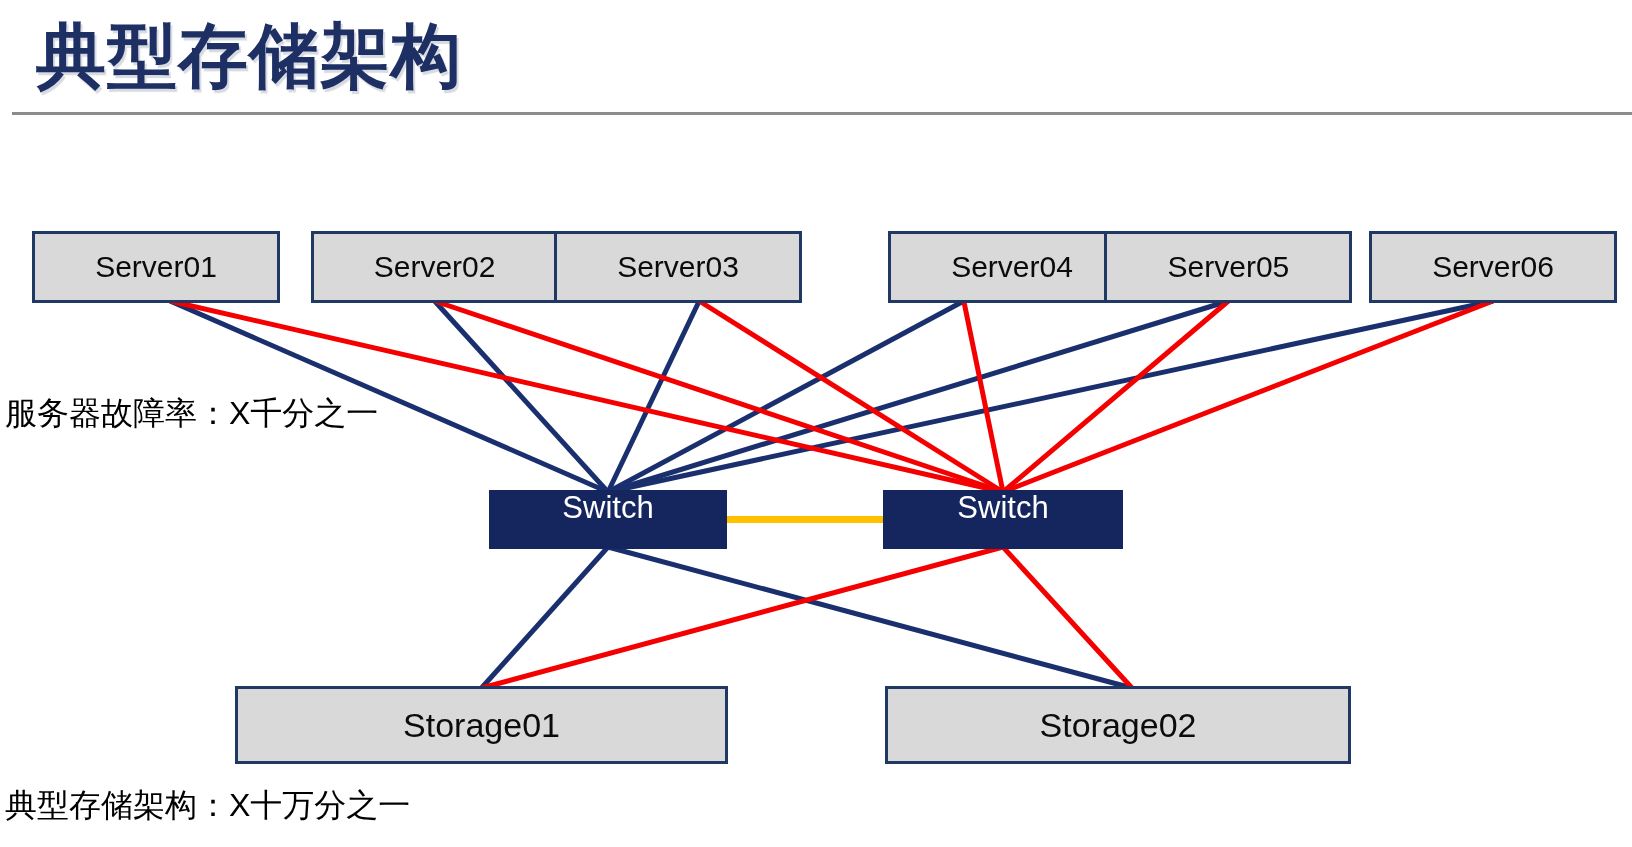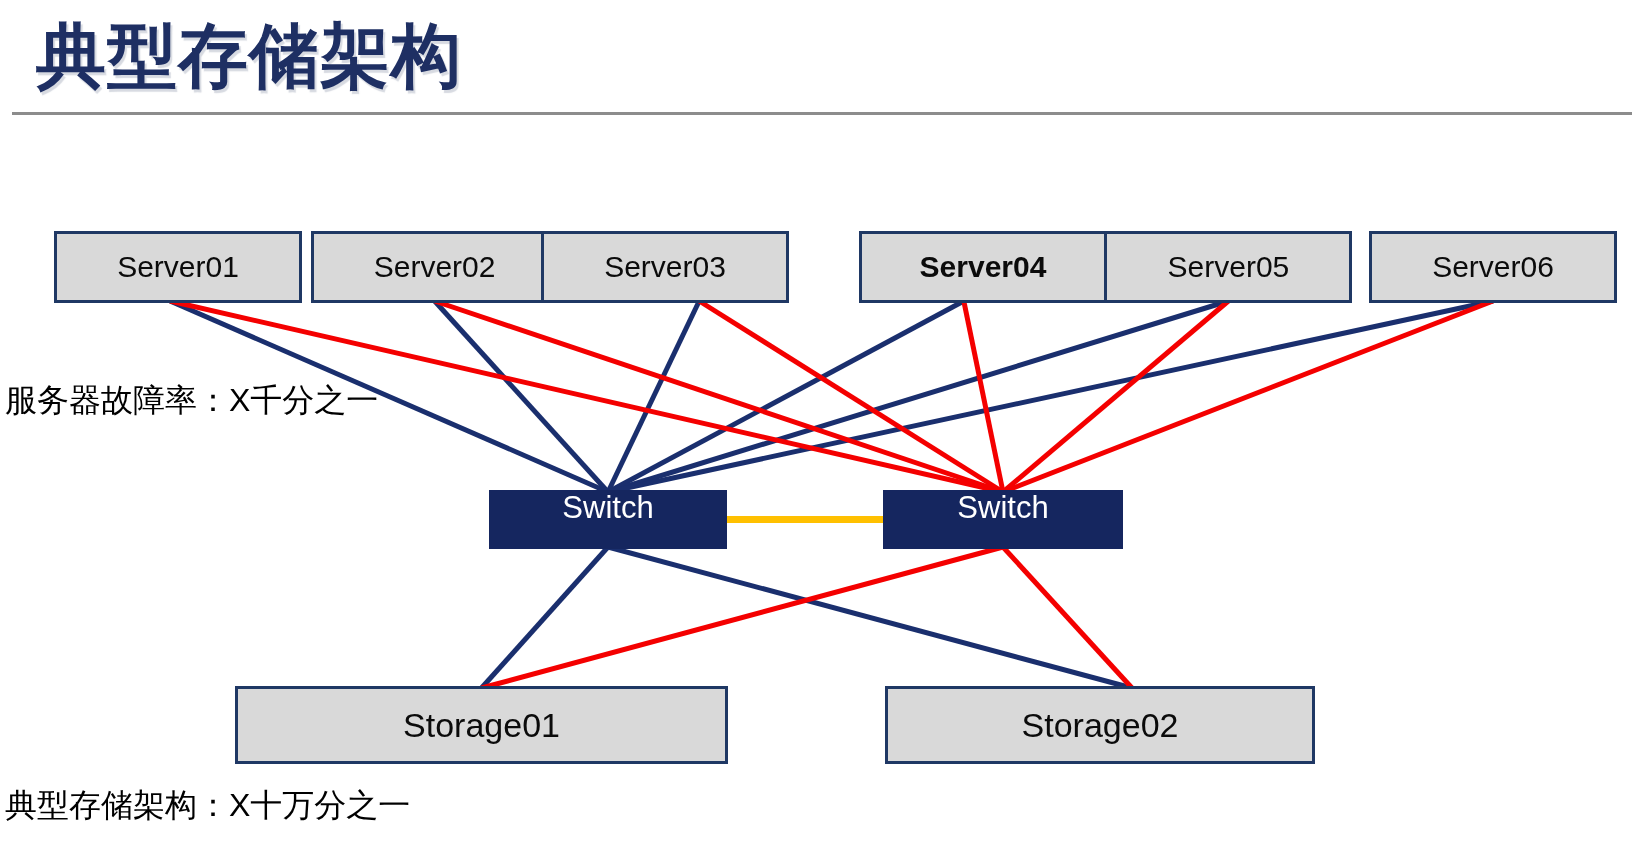--- a/index.html
+++ b/index.html
@@ -35,21 +35,21 @@
     position:absolute;box-sizing:border-box;z-index:2;
     display:flex;justify-content:center;
     background:var(--switch-fill,#15265F);
     color:var(--switch-text,#fff);font-size:31px;
   }
 
   .annot{
     position:absolute;font-size:32px;color:var(--text,#000);
     white-space:nowrap;z-index:3;
   }
-  .annot-server{left:5px;top:363px;}
+  .annot-server{left:5px;top:376px;}
   .annot-storage{left:5px;top:768px;}
 
   .side-note{
     position:absolute;left:1337px;top:411px;z-index:3;
     font-size:42px;line-height:50px;color:#0a0a0a;white-space:nowrap;
   }
 </style>
 </head>
 <body style="--title: #1E2F63; --divider: #8C8C8C; --text: #000000; --node-fill: #D9D9D9; --node-border: #1F3864; --switch-fill: #15265F; --switch-text: #FFFFFF;">
 
@@ -72,48 +72,48 @@
       <line x1="699.2" y1="285" x2="1003" y2="476" stroke="#F40000" stroke-width="5"></line>
       <line x1="963.8000000000001" y1="285" x2="1003" y2="476" stroke="#F40000" stroke-width="5"></line>
       <line x1="1228.4" y1="285" x2="1003" y2="476" stroke="#F40000" stroke-width="5"></line>
       <line x1="1493" y1="285" x2="1003" y2="476" stroke="#F40000" stroke-width="5"></line>
       <line x1="1003" y1="531" x2="481.5" y2="672" stroke="#F40000" stroke-width="5"></line>
       <line x1="1003" y1="531" x2="1132" y2="672" stroke="#F40000" stroke-width="5"></line>
       <line x1="727" y1="503.5" x2="883" y2="503.5" stroke="#FFC000" stroke-width="7"></line>
     </svg>
 
   <div id="nodes">
-      <div class="node server-node" style="left: 54px;">
+      <div class="node server-node" style="left: 32px;">
         <span>Server01</span>
       </div>
       <div class="node server-node" style="left: 310.6px; text-align: right;">
         <span>Server02</span>
       </div>
-      <div class="node server-node" style="left: 541px;">
+      <div class="node server-node" style="left: 554px;">
         <span>Server03</span>
       </div>
-      <div class="node server-node" style="left: 859px; font-weight: bold;">
+      <div class="node server-node" style="left: 888px;">
         <span>Server04</span>
       </div>
       <div class="node server-node" style="left: 1104.4px; align-items: center;">
         <span>Server05</span>
       </div>
       <div class="node server-node" style="left: 1369px;">
         <span>Server06</span>
       </div>
       <div class="switch-node" style="left: 489px; top: 474px; width: 238px; height: 59px;">
         <span>Switch</span>
       </div>
       <div class="switch-node" style="left: 883px; top: 474px; width: 240px; height: 59px;">
         <span>Switch</span>
       </div>
       <div class="node storage-node" style="left: 235px; top: 670px; width: 493px; height: 78px;">
         <span>Storage01</span>
       </div>
-      <div class="node storage-node" style="left: 885px; top: 670px; width: 430px; height: 78px;">
+      <div class="node storage-node" style="left: 885px; top: 670px; width: 466px; height: 78px;">
         <span>Storage02</span>
       </div>
     </div>
 
   <div class="annot annot-server">服务器故障率：X千分之一</div>
 
   <div class="annot annot-storage">典型存储架构：X十万分之一</div>
 
 
 </div>

